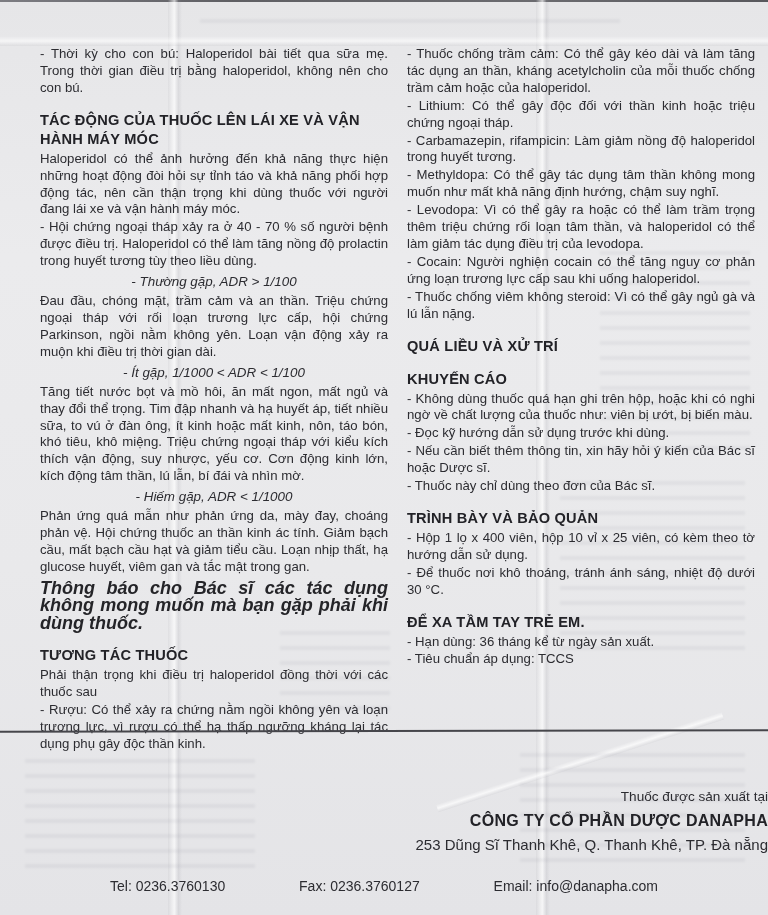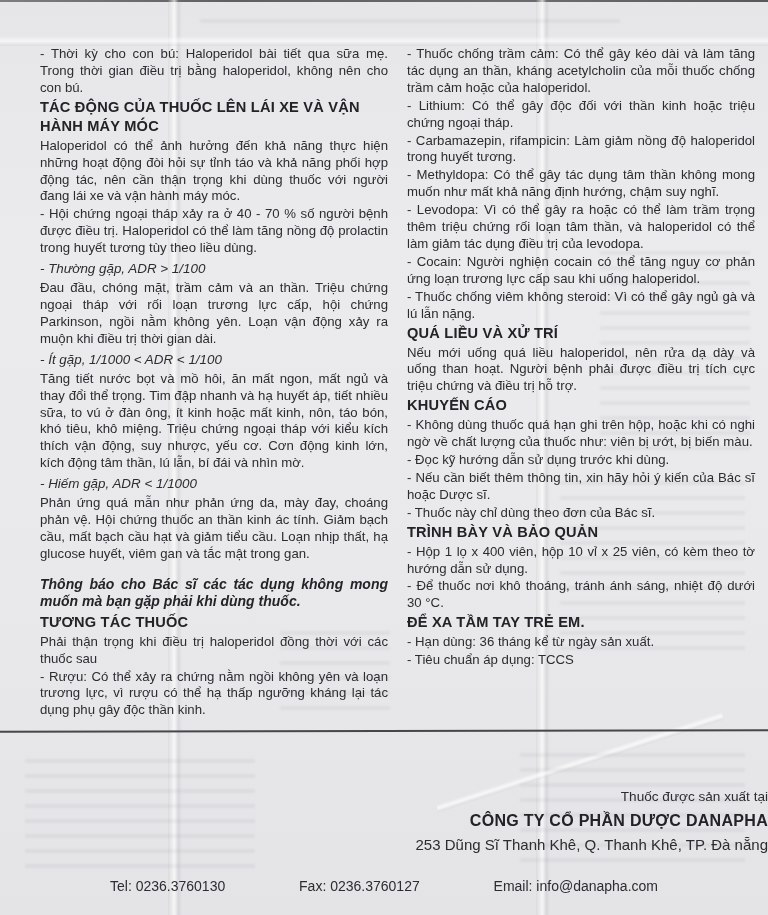--- a/index.html
+++ b/index.html
@@ -71,35 +71,36 @@
     line-height: 16.9px;
     text-align: justify;
     margin: 0 0 1px 0;
   }
   .heading {
     font-size: 14.6px;
     font-weight: 700;
     line-height: 19px;
     letter-spacing: .2px;
     color: #222227;
-    margin: 1px 0 2px 0;
+    margin: 14px 0 2px 0;
   }
   .italic {
     font-style: italic;
     font-size: 13.4px;
     line-height: 17px;
     margin: 3px 0 3px 0;
+    text-align: center;
   }
   .bolditalic {
     font-style: italic;
     font-weight: 700;
-    font-size: 14px;
+    font-size: 18px;
     line-height: 17.5px;
     text-align: justify;
-    margin: 13px 0 2px 0;
+    margin: 4px 0 2px 0;
     color: #242428;
   }
   .rule {
     position: absolute;
     top: 730px; left: 0;
     width: 768px; height: 2px;
     background: #46464b;
     transform: rotate(-0.12deg);
     z-index: 2;
   }
@@ -173,21 +174,20 @@
       </div>
     <div class="col" id="col-right">
         <div class="para">- Thuốc chống trầm cảm: Có thể gây kéo dài và làm tăng tác dụng an thần, kháng acetylcholin của mỗi thuốc chống trầm cảm hoặc của haloperidol.</div>
         <div class="para">- Lithium: Có thể gây độc đối với thần kinh hoặc triệu chứng ngoại tháp.</div>
         <div class="para">- Carbamazepin, rifampicin: Làm giảm nồng độ haloperidol trong huyết tương.</div>
         <div class="para">- Methyldopa: Có thể gây tác dụng tâm thần không mong muốn như mất khả năng định hướng, chậm suy nghĩ.</div>
         <div class="para">- Levodopa: Vì có thể gây ra hoặc có thể làm trầm trọng thêm triệu chứng rối loạn tâm thần, và haloperidol có thể làm giảm tác dụng điều trị của levodopa.</div>
         <div class="para">- Cocain: Người nghiện cocain có thể tăng nguy cơ phản ứng loạn trương lực cấp sau khi uống haloperidol.</div>
         <div class="para">- Thuốc chống viêm không steroid: Vì có thể gây ngủ gà và lú lẫn nặng.</div>
         <div class="heading">QUÁ LIỀU VÀ XỬ TRÍ</div>
-        <div class="para">Nếu mới uống quá liều haloperidol, nên rửa dạ dày và uống than hoạt. Người bệnh phải được điều trị tích cực triệu chứng và điều trị hỗ trợ.</div>
         <div class="heading">KHUYẾN CÁO</div>
         <div class="para">- Không dùng thuốc quá hạn ghi trên hộp, hoặc khi có nghi ngờ về chất lượng của thuốc như: viên bị ướt, bị biến màu.</div>
         <div class="para">- Đọc kỹ hướng dẫn sử dụng trước khi dùng.</div>
         <div class="para">- Nếu cần biết thêm thông tin, xin hãy hỏi ý kiến của Bác sĩ hoặc Dược sĩ.</div>
         <div class="para">- Thuốc này chỉ dùng theo đơn của Bác sĩ.</div>
         <div class="heading">TRÌNH BÀY VÀ BẢO QUẢN</div>
         <div class="para">- Hộp 1 lọ x 400 viên, hộp 10 vỉ x 25 viên, có kèm theo tờ hướng dẫn sử dụng.</div>
         <div class="para">- Để thuốc nơi khô thoáng, tránh ánh sáng, nhiệt độ dưới 30 °C.</div>
         <div class="heading">ĐỂ XA TẦM TAY TRẺ EM.</div>
         <div class="para">- Hạn dùng: 36 tháng kể từ ngày sản xuất.</div>

